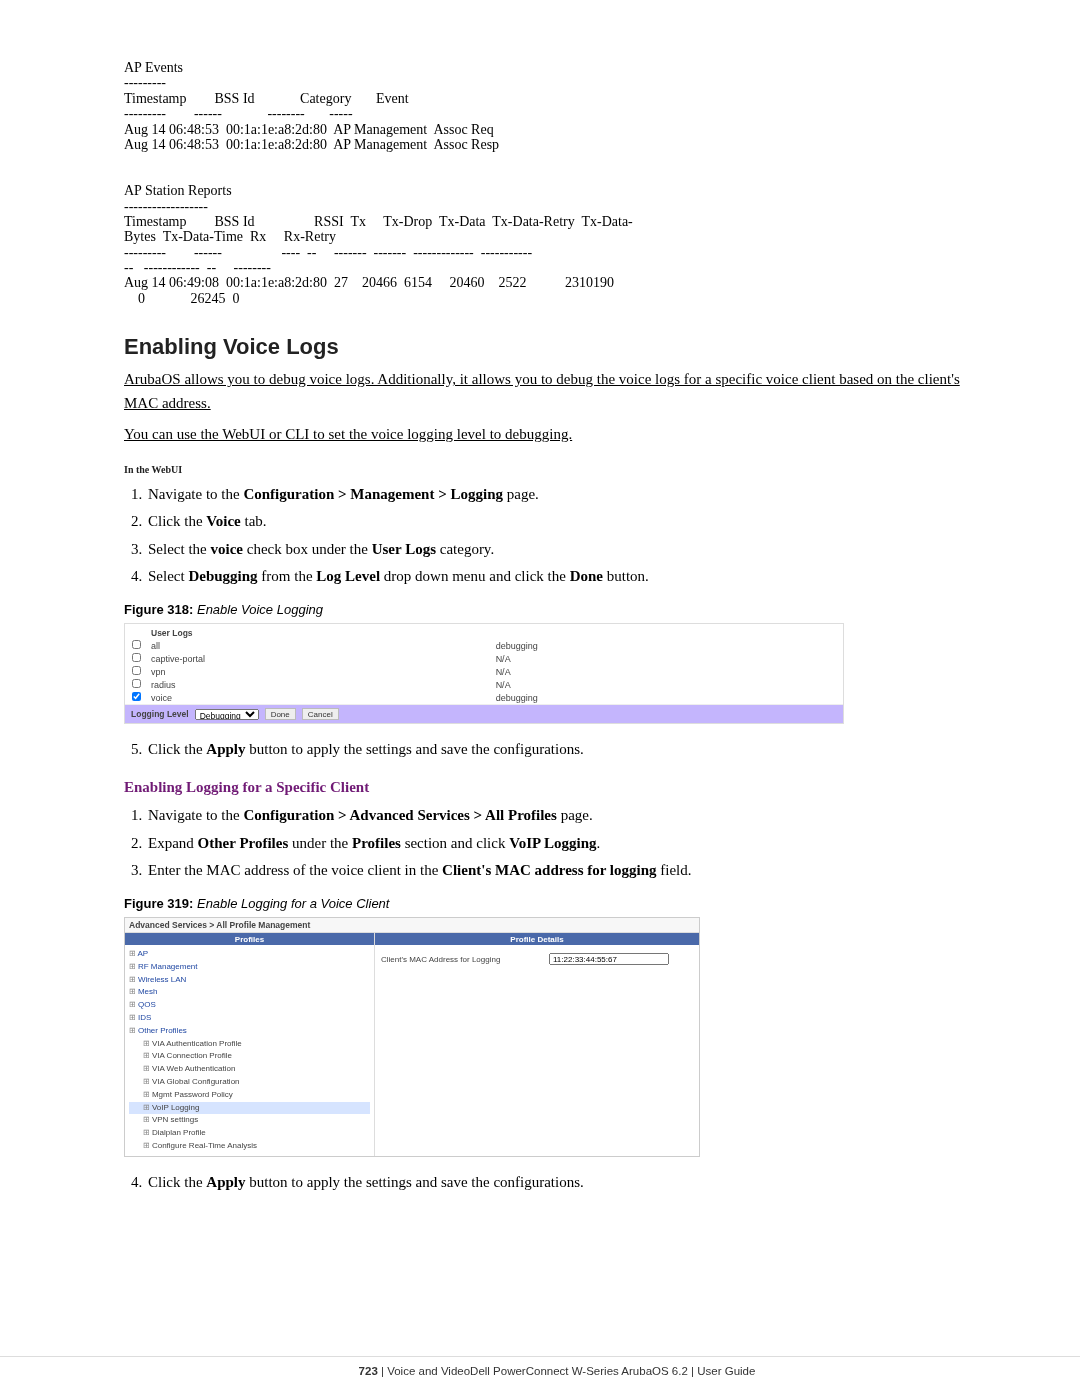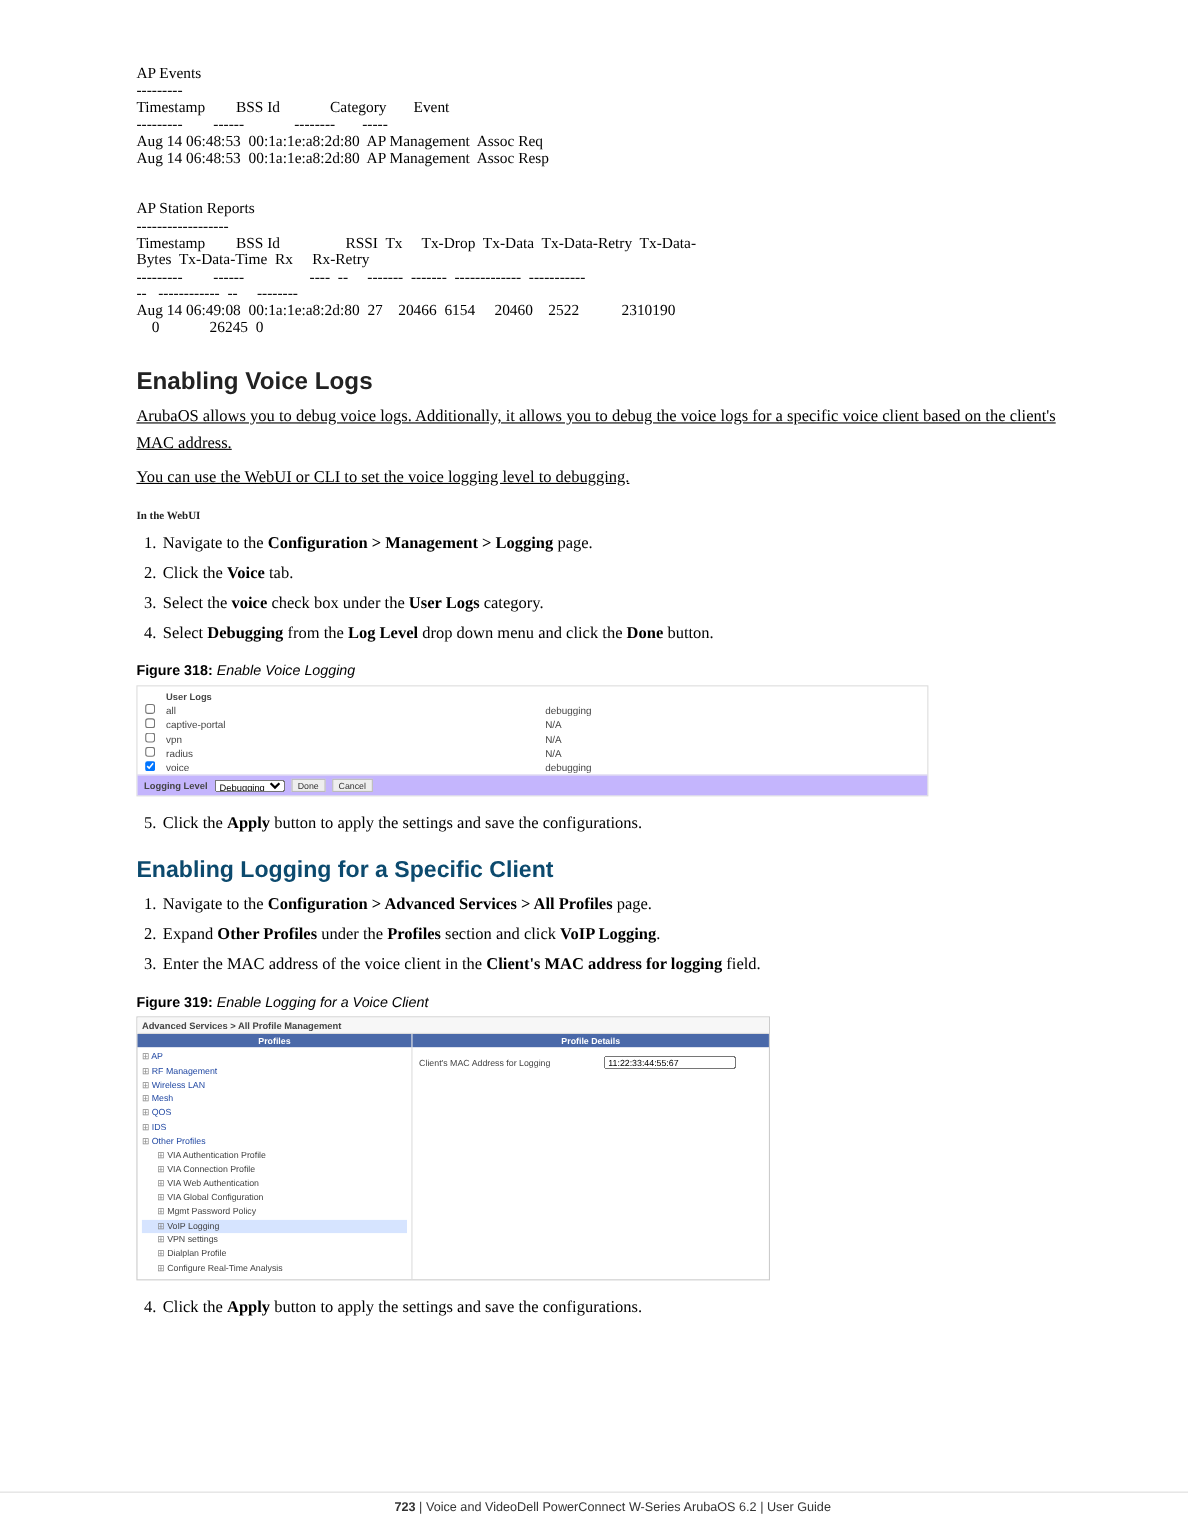--- a/index.html
+++ b/index.html
@@ -35,24 +35,24 @@
     text-decoration: underline;
   }
   .sub-title {
     font-family: Liberation Serif, serif;
     font-weight: bold;
     font-size: 10px;
     color: #222;
     margin: 18px 0 8px 0;
   }
   .sub-title-gray {
-    font-family: Liberation Sans, sans-serif;
-    font-weight: bold;
-    font-size: 21px;
-    color: #0c4a6e;
+    font-family: Liberation Serif, serif;
+    font-weight: bold;
+    font-size: 15px;
+    color: #701a75;
     margin: 18px 0 8px 0;
   }
   ol.steps {
     list-style: decimal;
     padding-left: 22px;
     margin: 6px 0;
   }
   ol.steps li {
     font-size: 15px;
     line-height: 1.55;

